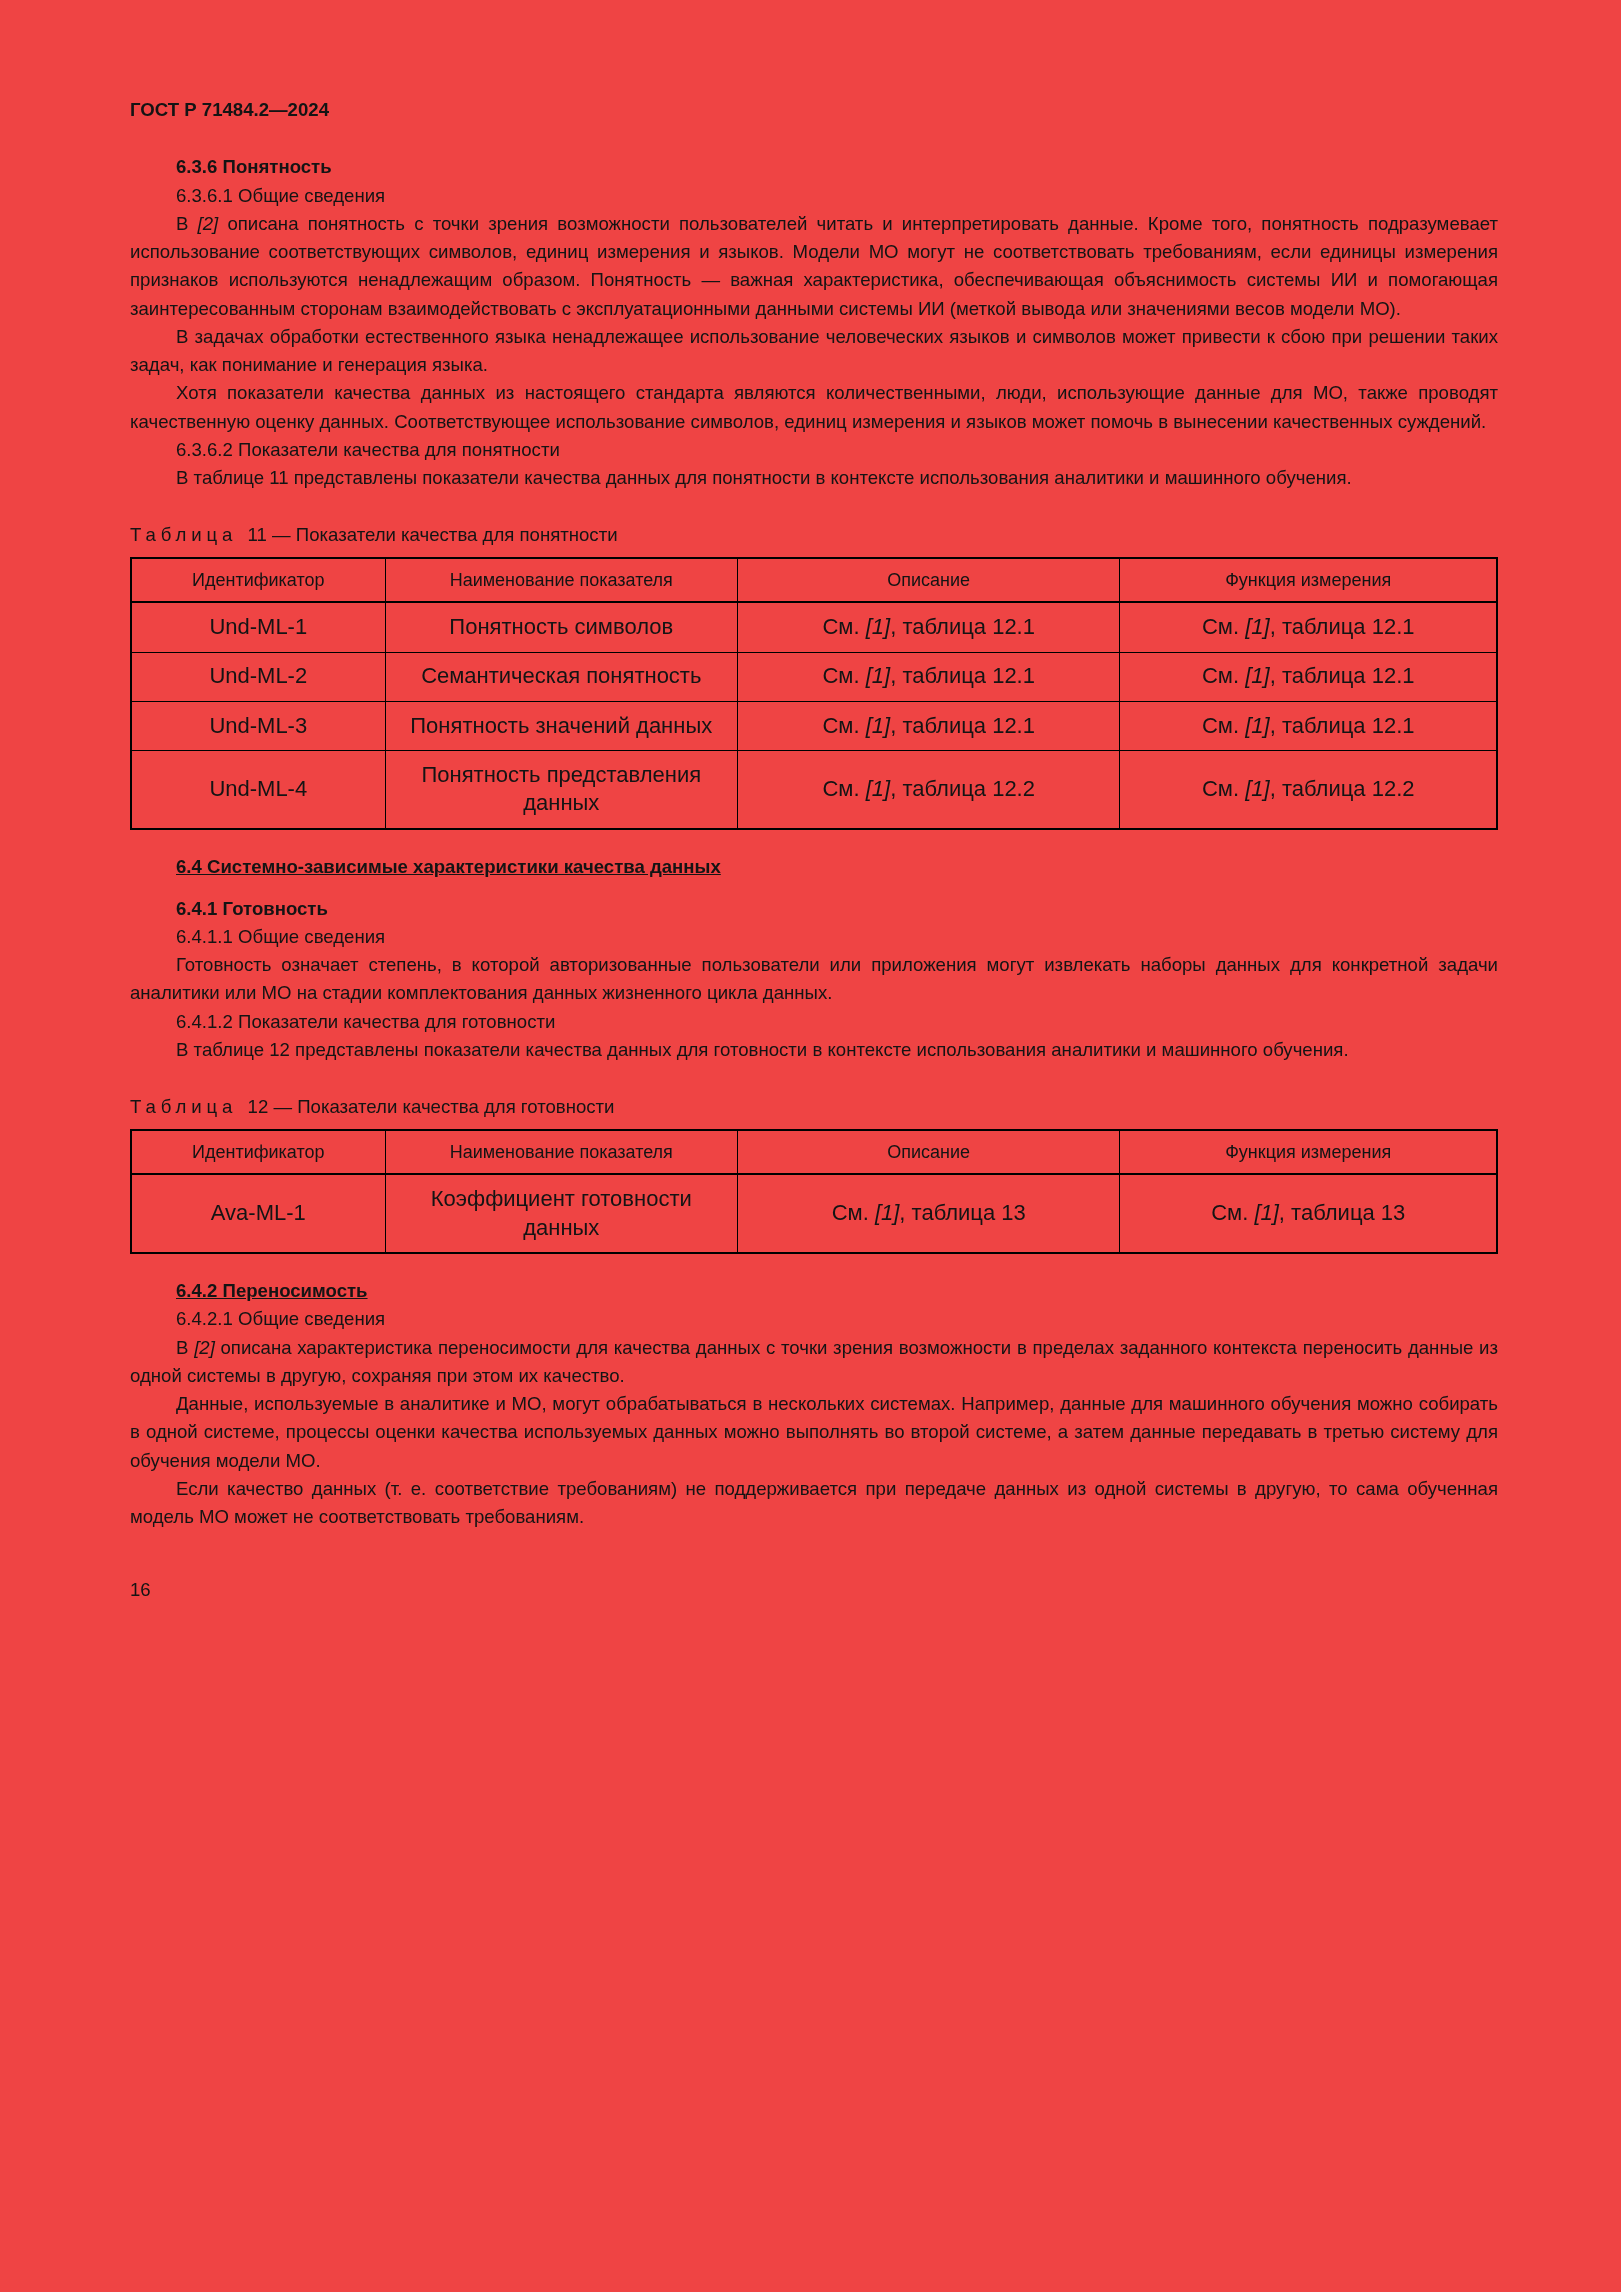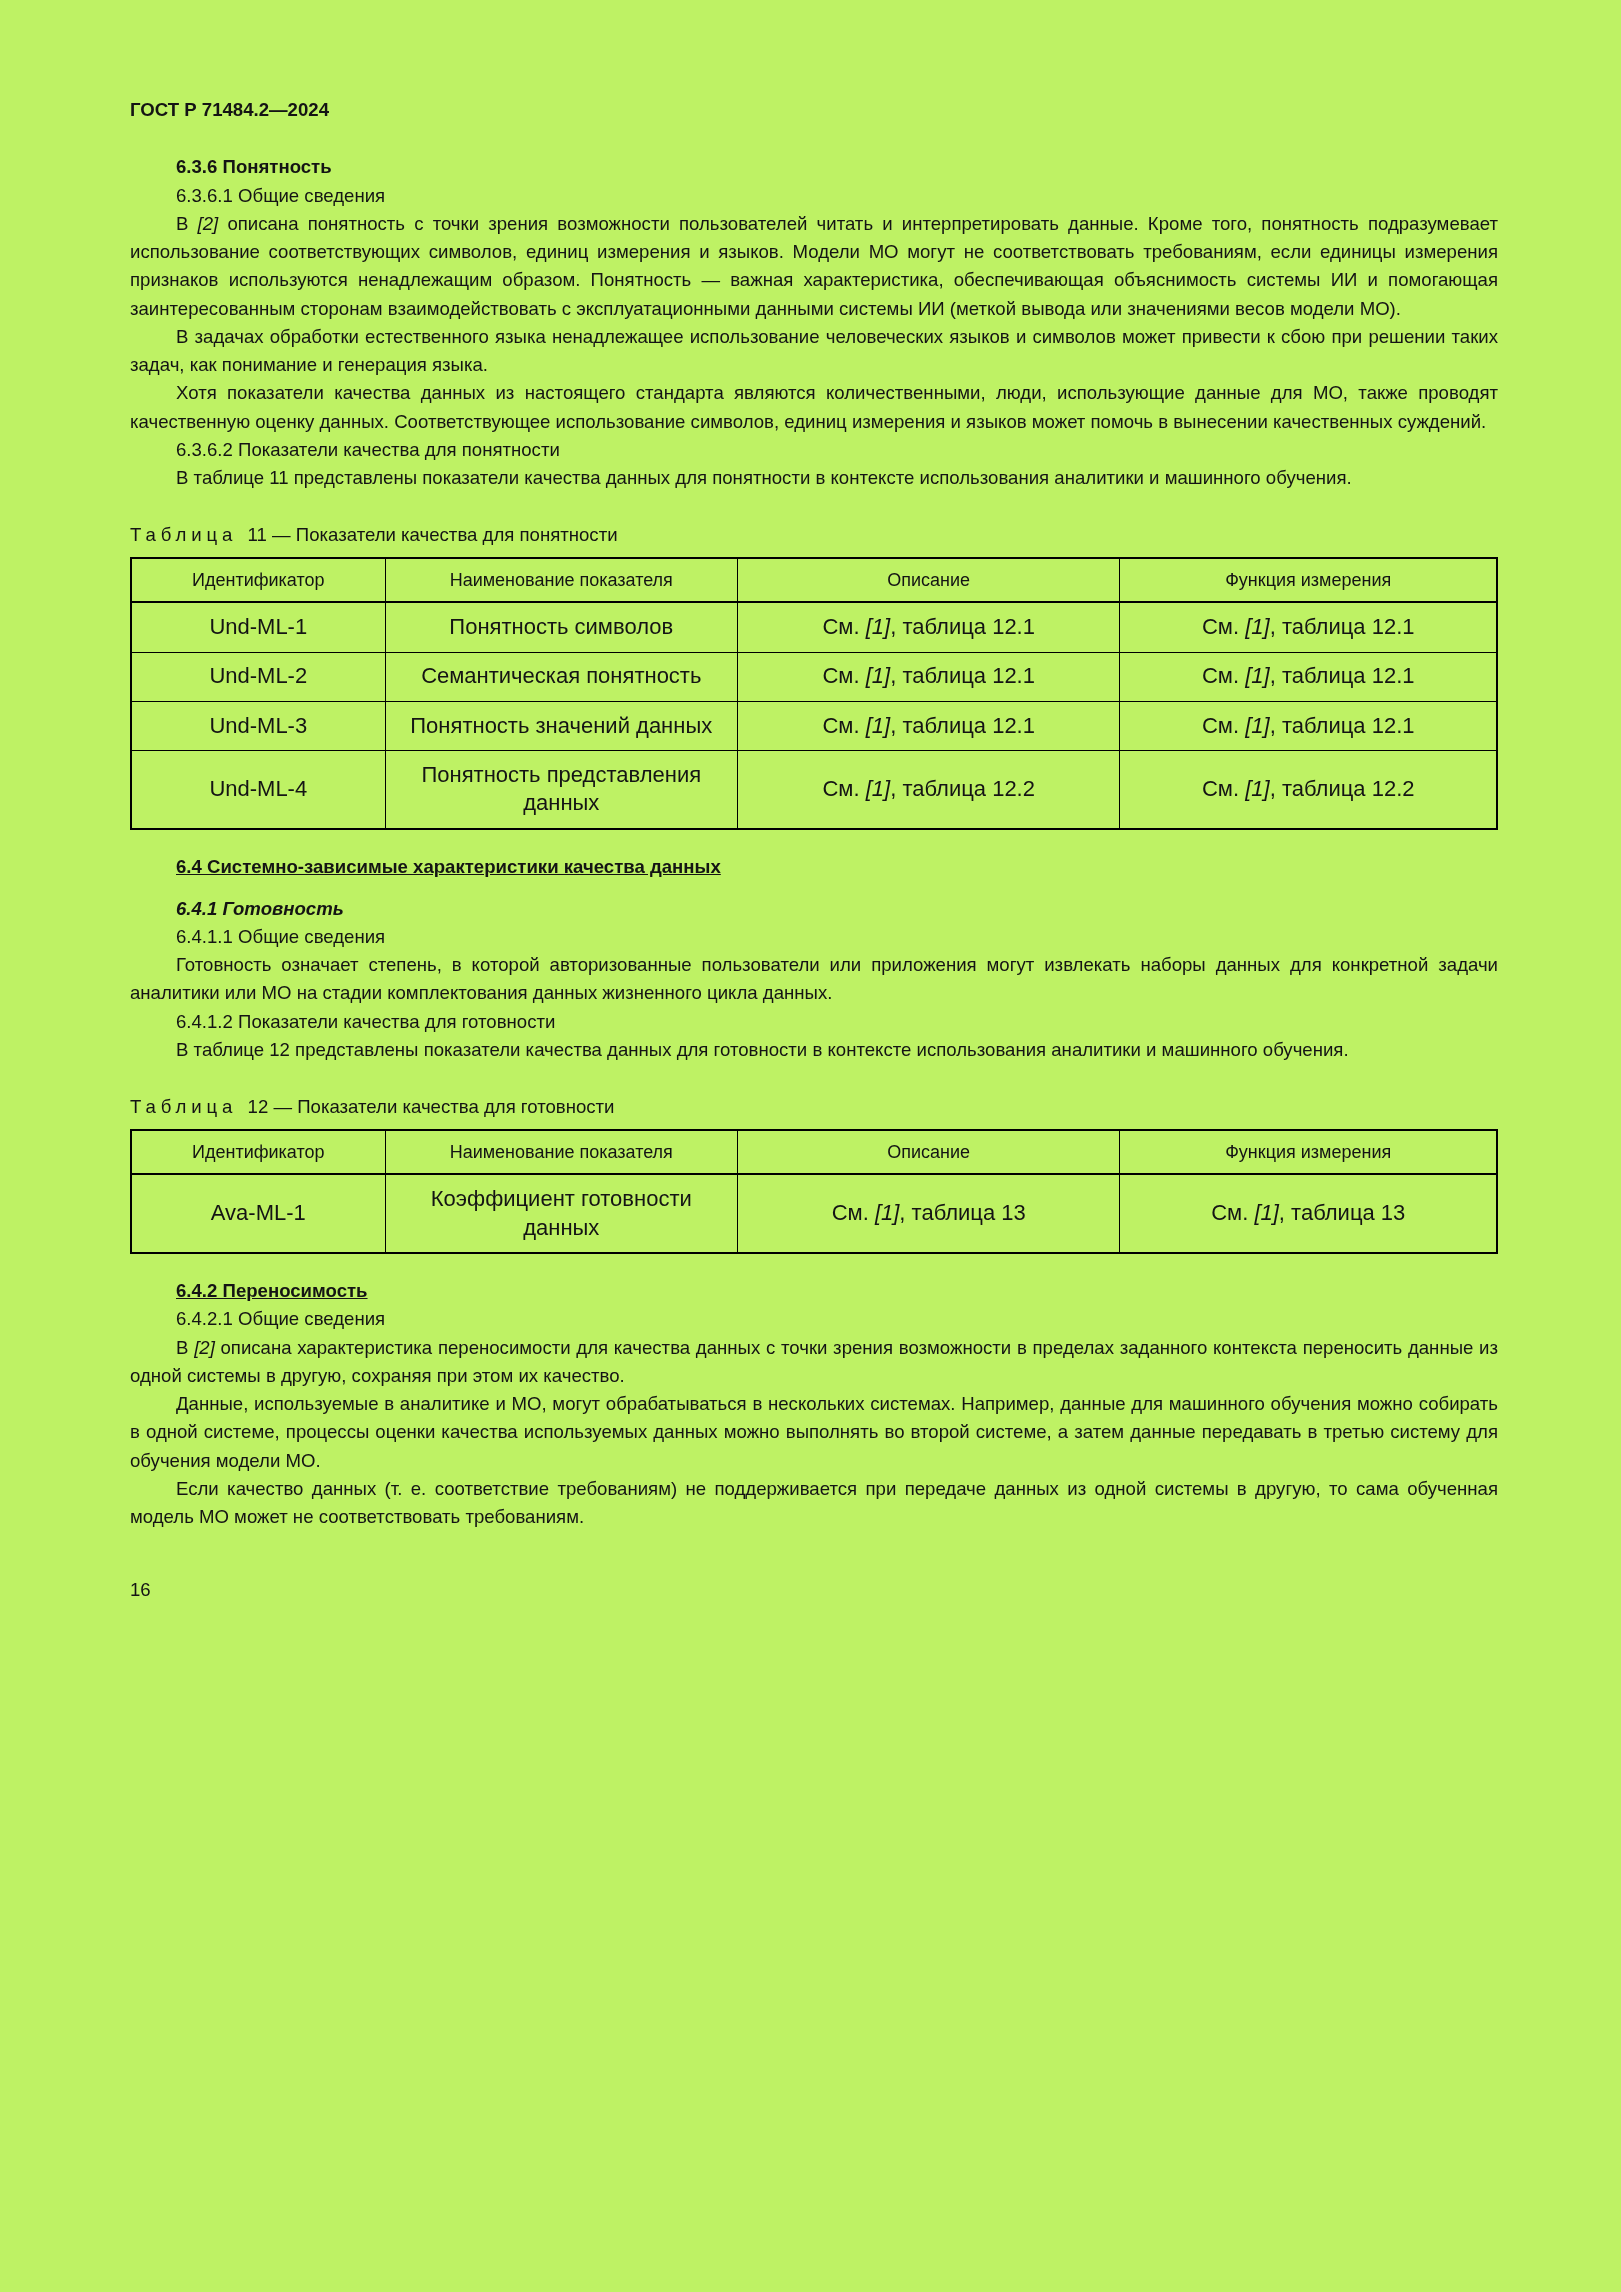--- a/index.html
+++ b/index.html
@@ -1,38 +1,38 @@
 <!DOCTYPE html>
 <html lang="ru"><head>
 <meta charset="utf-8">
 <style>
   html, body { margin: 0; padding: 0; background: #ffffff; }
   .page {
     width: 1621px;
     min-height: 2293px;
     box-sizing: border-box;
-    background: #bef264;
+    background: #ef4444;
     padding: 96px 123px 39px 130px;
     font-family: "Liberation Sans", sans-serif;
     font-size: 18.6px;
     line-height: 1.52;
     color: #141414;
   }
   .doc-header {
     font-weight: 700;
     margin: 0 0 29px 0;
   }
   p {
     margin: 0;
     text-indent: 46px;
     text-align: justify;
   }
   p.h { font-weight: 700; }
   .sp-before-lg { margin-top: 23px; text-decoration: underline; }
-  .sp-before { margin-top: 13.7px; font-style: italic; }
+  .sp-before { margin-top: 13.7px; }
   .tbl-caption {
     margin: 29px 0 7.8px 0;
     text-indent: 0;
     text-align: left;
   }
   .tbl-caption .spaced { letter-spacing: 4.9px; }
   table.gost {
     width: 100%;
     border-collapse: collapse;
     border: 2px solid #000;

